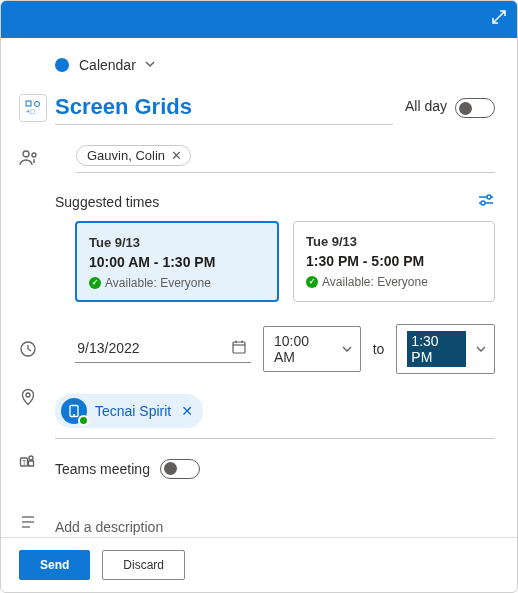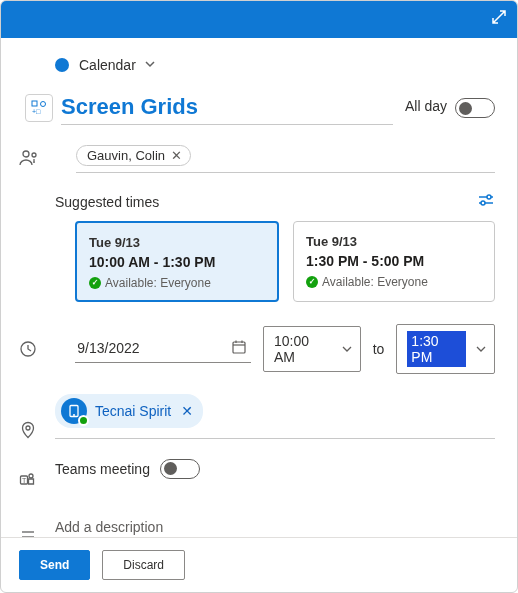--- a/index.html
+++ b/index.html
@@ -8,21 +8,21 @@
   .titlebar svg { stroke: #fff; }
   .content { flex: 1 1 auto; overflow-y: auto; padding: 18px 22px 10px 18px; }
   .row { display: flex; align-items: center; margin-bottom: 8px; gap: 21px; }
   .iconcol { width: 36px; display: flex; align-items: center; justify-content: flex-start; color: #616161; }
   .iconcol svg { color: #616161; }
   .fieldcol { flex: 1 1 auto; }
   .calrow { display: flex; align-items: center; margin-left: 36px; margin-bottom: 18px; }
   .caldot { width: 14px; height: 14px; border-radius: 50%; background: #0f78d4; margin-right: 10px; }
   .callabel { font-size: 14px; color: #323130; margin-right: 8px; }
   .chevdown svg { color: #616161; }
-  .titlerow { display: flex; align-items: center; margin-left: 6px; }
+  .titlerow { display: flex; align-items: center; }
   .titleleft { display: flex; align-items: center; flex: 1 1 auto; }
   .swapicon { width: 28px; height: 28px; border: 1px solid #d0d0d0; border-radius: 4px; display: flex; align-items: center; justify-content: center; margin-right: 8px; font-size: 12px; color: #0f78d4; }
   .titleinput { font-size: 22px; font-weight: 600; color: #0f78d4; border: none; outline: none; border-bottom: 1px solid #c8c8c8; flex: 1 1 auto; padding: 2px 0 4px 0; }
   .alldaywrap { display: flex; align-items: flex-start; margin-left: 12px; }
   .alldaylabel { font-size: 14px; color: #323130; margin-right: 8px; }
   .toggle { width: 40px; height: 20px; border: 1px solid #605e5c; border-radius: 10px; position: relative; background: #fff; }
   .toggle::after { content: ""; position: absolute; left: 3px; top: 2.5px; width: 13px; height: 13px; border-radius: 50%; background: #605e5c; }
   .underline { border-bottom: 1px solid #c8c8c8; }
   .chipwrap { padding: 2px 0 6px 0; }
   .chip { display: inline-flex; align-items: center; border: 1px solid #c8c8c8; border-radius: 12px; padding: 2px 8px 2px 10px; font-size: 13px; color: #323130; }
@@ -38,23 +38,23 @@
   .card { flex: 1 1 0; border: 1px solid #c8c8c8; border-radius: 4px; padding: 12px 12px 10px 12px; cursor: pointer; }
   .card.selected { border: 2px solid #0f78d4; background: #e5f1fb; }
   .card .date { font-weight: 600; font-size: 13px; margin-bottom: 4px; color: #323130; }
   .card .time { font-weight: 700; font-size: 14px; margin-bottom: 6px; color: #201f1e; }
   .card .avail { font-size: 12px; color: #605e5c; display: flex; align-items: center; gap: 4px; }
   .card .avail .g { width: 12px; height: 12px; border-radius: 50%; background: #13a10e; display: inline-flex; align-items: center; justify-content: center; color: #fff; font-size: 8px; font-weight: bold; }
   .daterow { display: flex; align-items: center; gap: 12px; }
   .datefield { display: flex; align-items: center; justify-content: space-between; border-bottom: 1px solid #8a8886; padding: 4px 4px 4px 2px; width: 180px; font-size: 14px; color: #323130; }
   .select { border: 1px solid #8a8886; padding: 6px 28px 6px 10px; font-size: 14px; color: #323130; position: relative; min-width: 96px; display: flex; align-items: center; border-radius: 2px; }
   .select .chev { position: absolute; right: 8px; top: 50%; transform: translateY(-50%); }
-  .select.highlight span.val { background: #1d4ed8; color: #fff; padding: 2px 4px; }
+  .select.highlight span.val { background: #0c4a6e; color: #fff; padding: 2px 4px; }
   .tolabel { font-size: 14px; color: #323130; }
-  .section { display: flex; align-items: flex-end; margin-top: 14px; }
+  .section { display: flex; align-items: flex-start; margin-top: 14px; }
   .section .fieldcol { border-bottom: 1px solid #c8c8c8; padding: 6px 0 10px 0; }
   .descph { font-size: 14px; color: #605e5c; border-bottom: 1px solid #c8c8c8; padding: 6px 0 8px 0; }
   .footer { border-top: 1px solid #e1dfdd; padding: 12px 18px; display: flex; align-items: center; gap: 12px; }
   .btn { padding: 7px 20px; font-size: 12px; border-radius: 2px; cursor: pointer; text-align: center; }
   .btn.primary { background: #0f78d4; color: #fff; border: 1px solid #0f78d4; font-weight: 600; }
   .btn.secondary { background: #fff; color: #323130; border: 1px solid #8a8886; }
   .moreopt { margin-left: auto; color: #0f78d4; font-size: 14px; cursor: pointer; }
   .teamslabel { font-size: 14px; color: #323130; margin-right: 10px; }
   .sliders-icon { color: #0f78d4; }
 </style>

